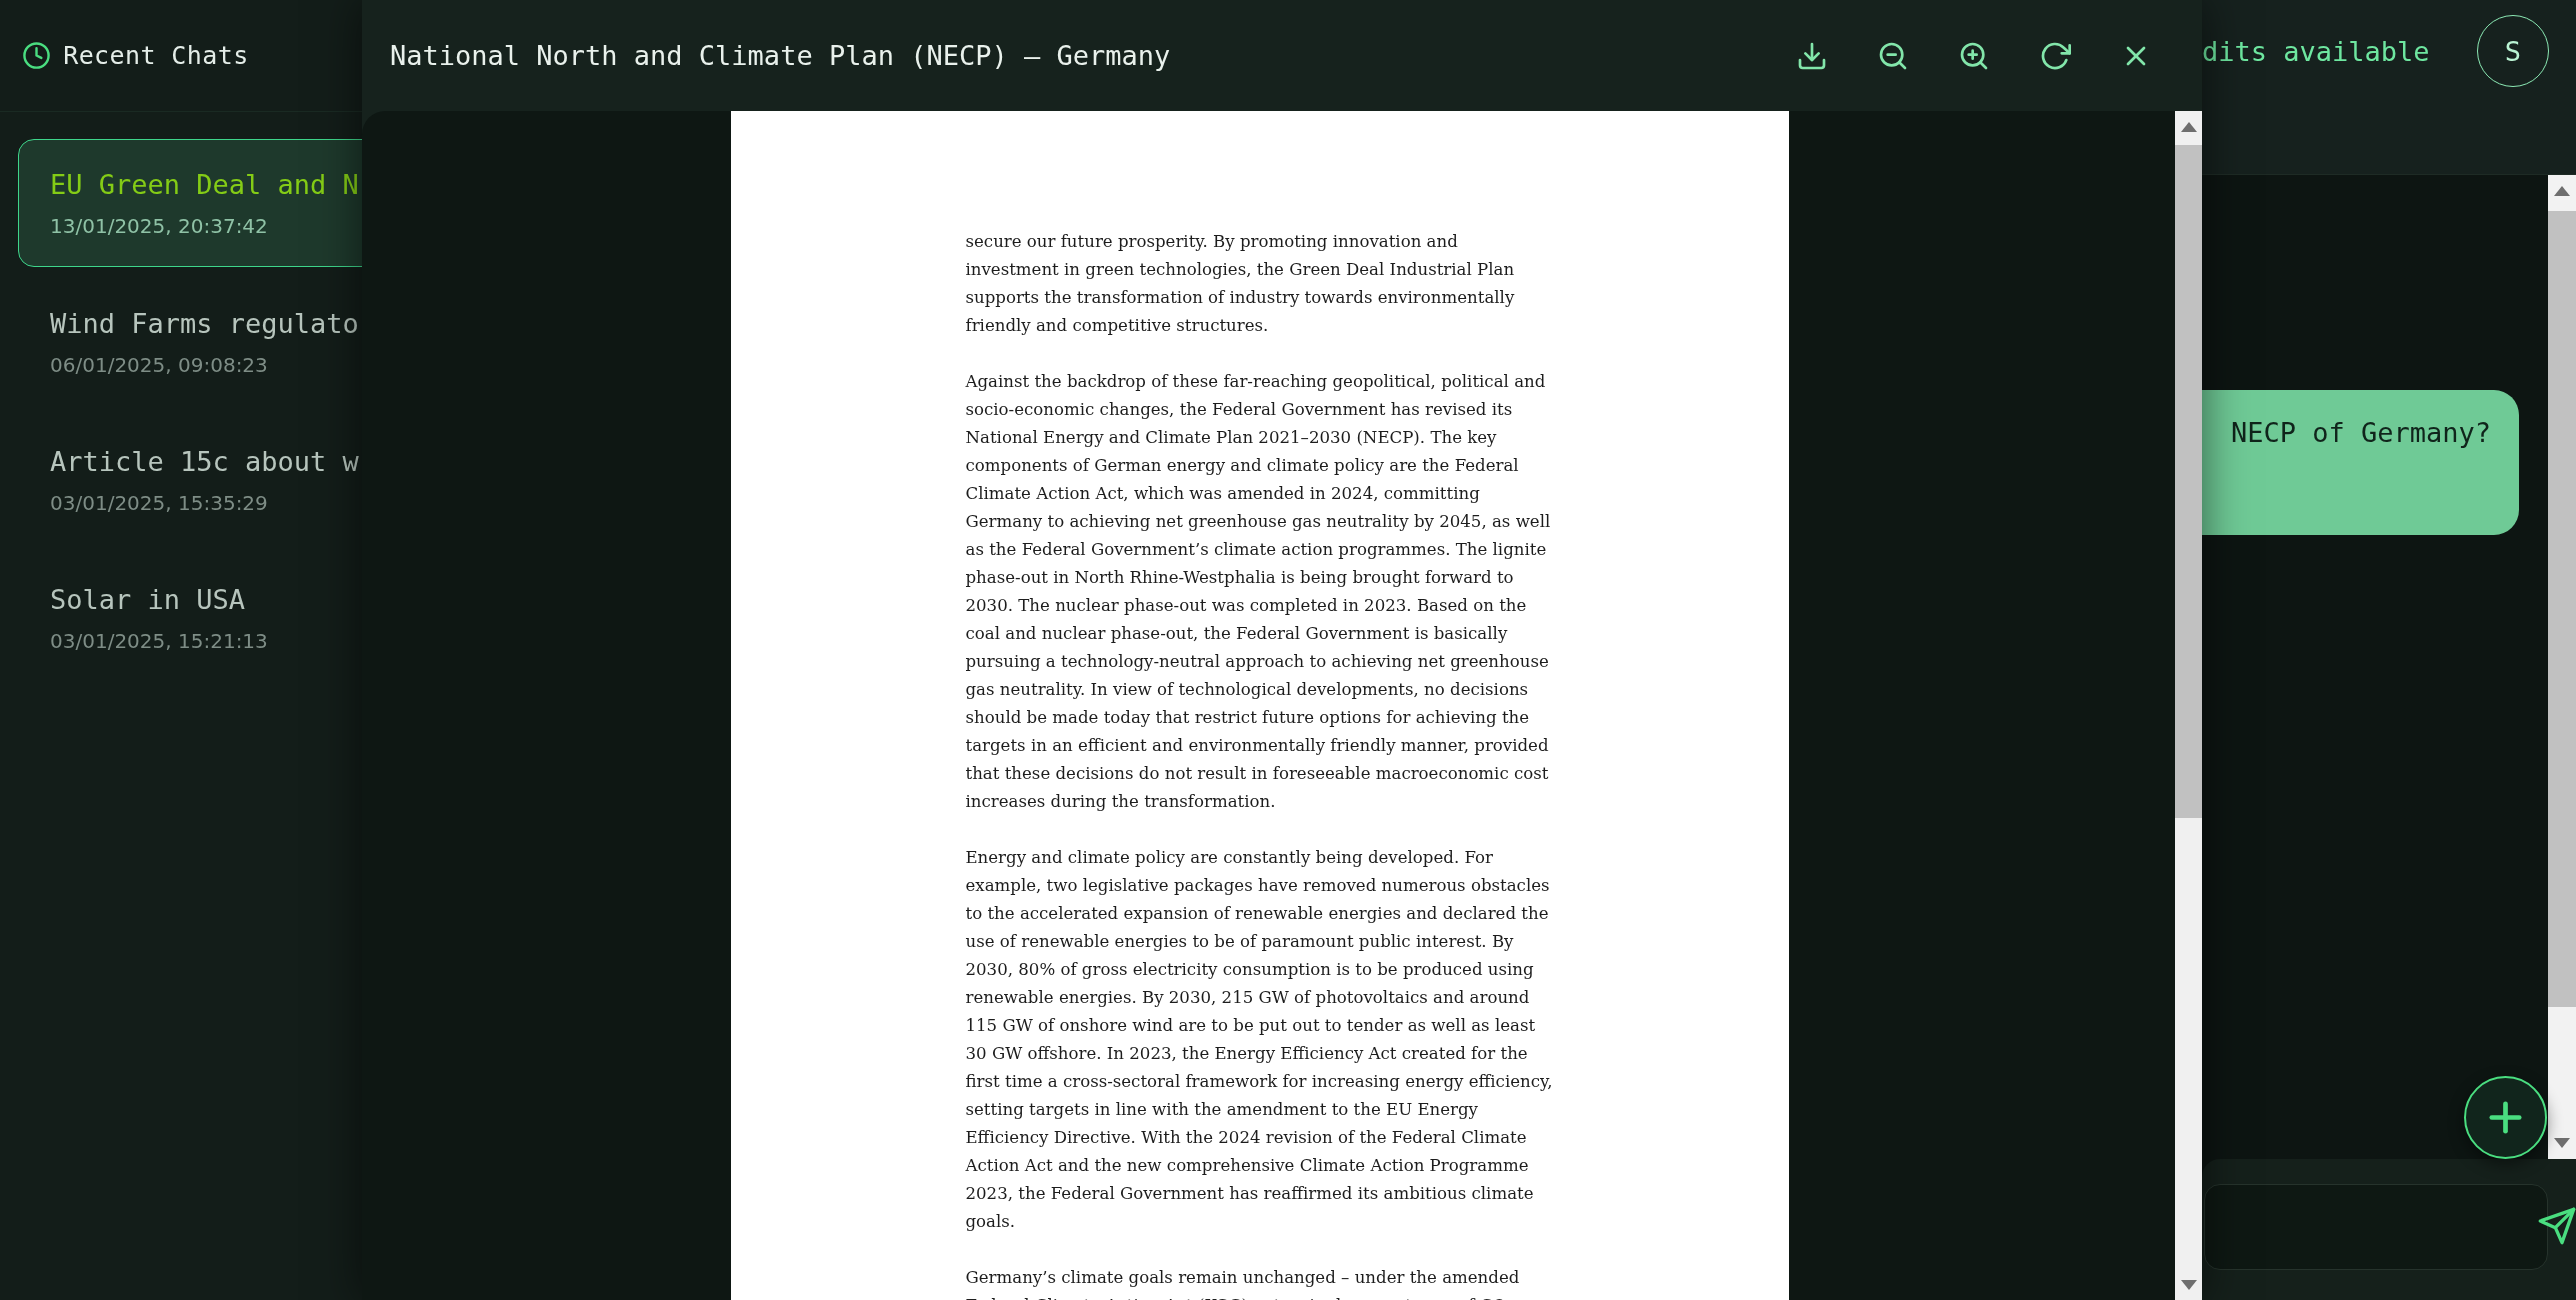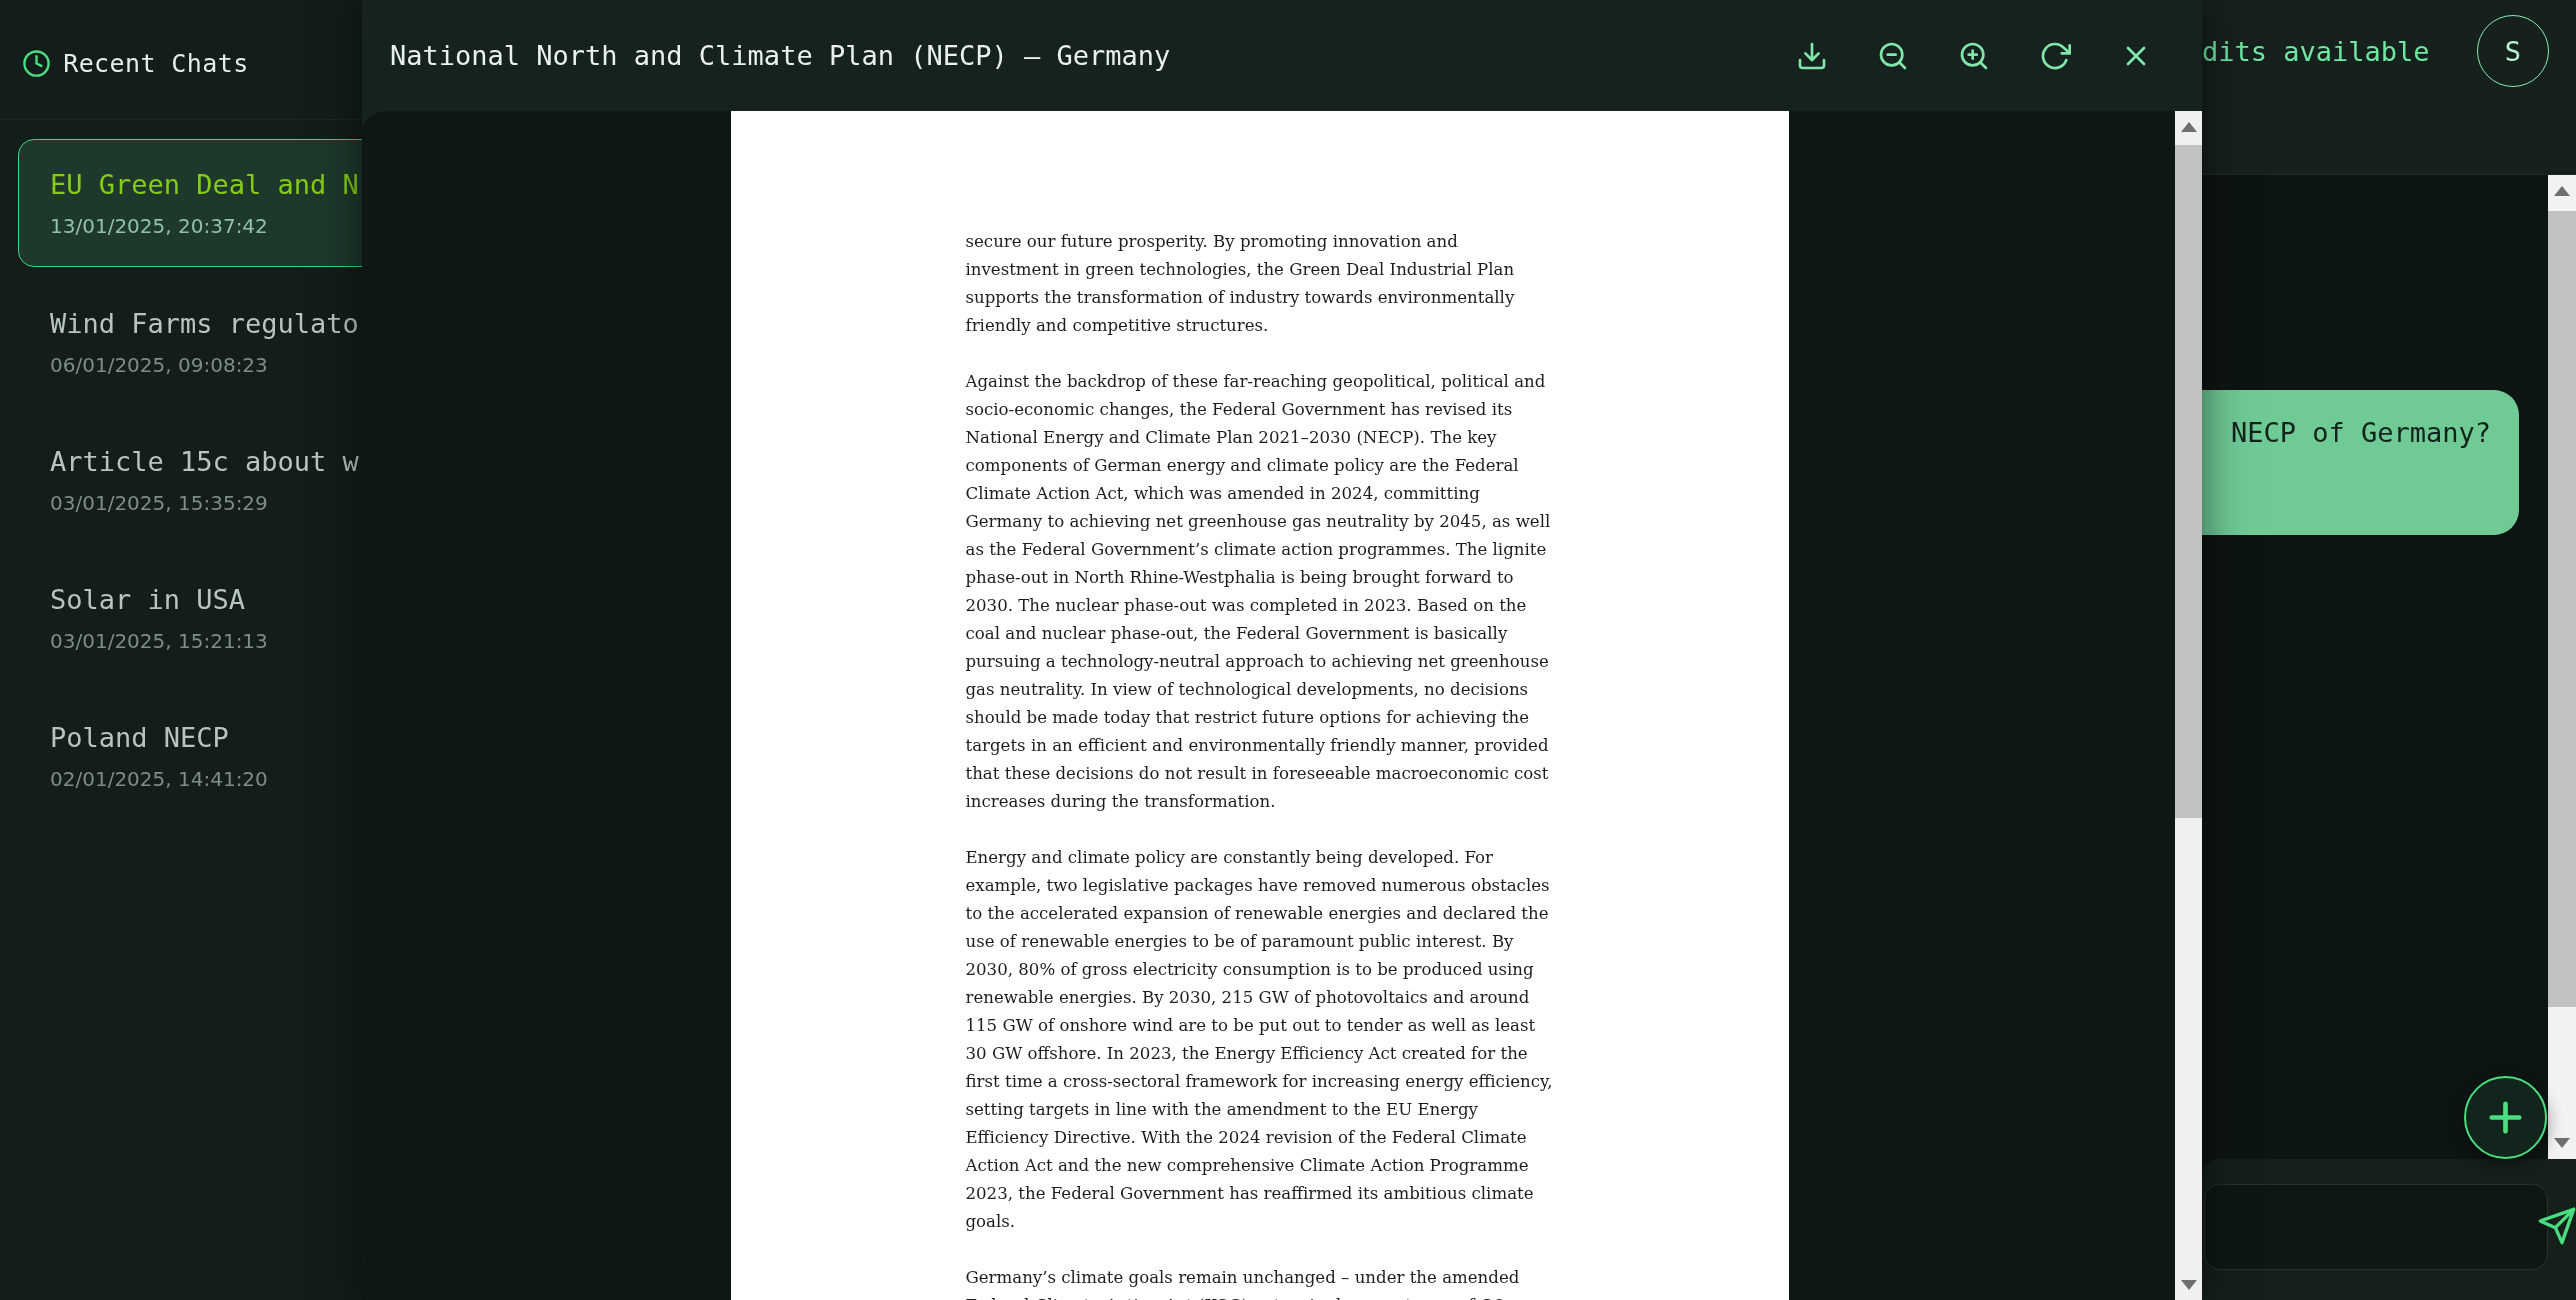--- a/index.html
+++ b/index.html
@@ -10,21 +10,21 @@
     position: relative;
   }
   .app { position: absolute; inset: 0; }
 
   
   .sidebar {
     position: absolute; left: 0; top: 0; width: 486px; height: 1301px;
     background: #131d19; z-index: 1;
   }
   .sidebar-header {
-    position: absolute; left: 0; top: 8px; width: 100%; height: 112px;
+    position: absolute; left: 0; top: 0; width: 100%; height: 112px;
     display: flex; align-items: center; padding-left: 21.6px;
     border-bottom: 0.9px solid rgba(134,232,173,0.07);
   }
   .clock-icon { width: 29px; height: 29px; flex: 0 0 auto; }
   .sidebar-header-label {
     margin-left: 12.6px; font-size: 25px; color: #e4ede8; letter-spacing: 0.4px;
   }
   .chat-list { position: absolute; left: 18px; top: 139px; width: 441px; }
   .chat-item {
     height: 128px; margin-bottom: 10px; border-radius: 16px;
@@ -189,24 +189,20 @@
         <div class="chat-item-date">06/01/2025, 09:08:23</div>
       </div>
       <div class="chat-item">
         <div class="chat-item-title">Article 15c about w</div>
         <div class="chat-item-date">03/01/2025, 15:35:29</div>
       </div>
       <div class="chat-item">
         <div class="chat-item-title">Solar in USA</div>
         <div class="chat-item-date">03/01/2025, 15:21:13</div>
       </div>
-      <div class="chat-item">
-        <div class="chat-item-title">Poland NECP</div>
-        <div class="chat-item-date">02/01/2025, 14:41:20</div>
-      </div>
     </div>
   </div>
 
   <div class="modal">
     <div class="modal-header">
       <div class="modal-title">National North and Climate Plan (NECP) – Germany</div>
       <div class="toolbar">
         <button class="tool-btn">
           <svg viewBox="0 0 24 24">
             <g class="icon-stroke">

